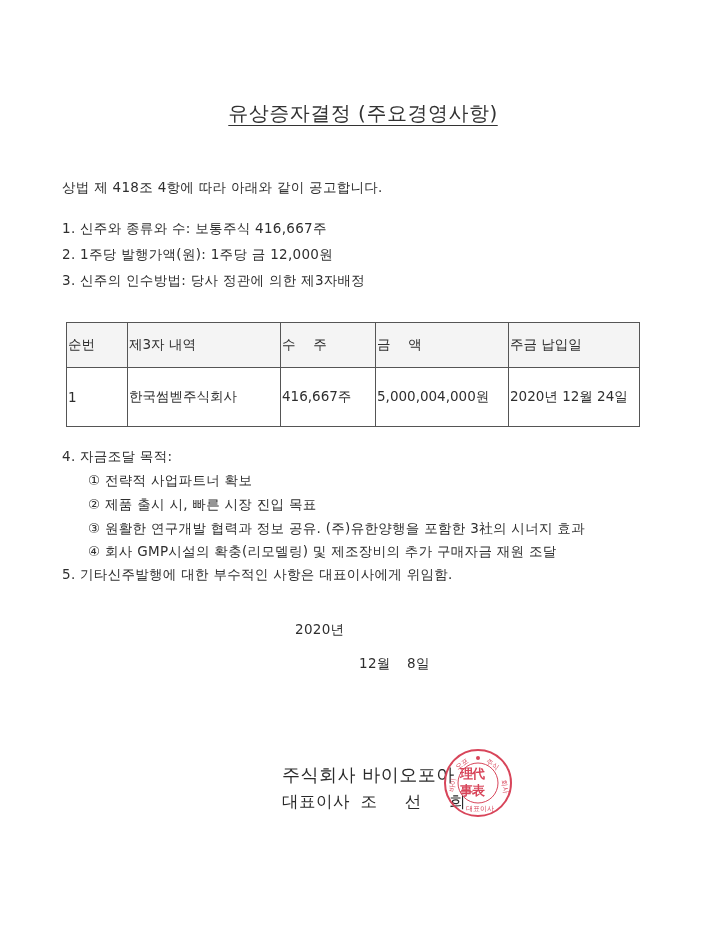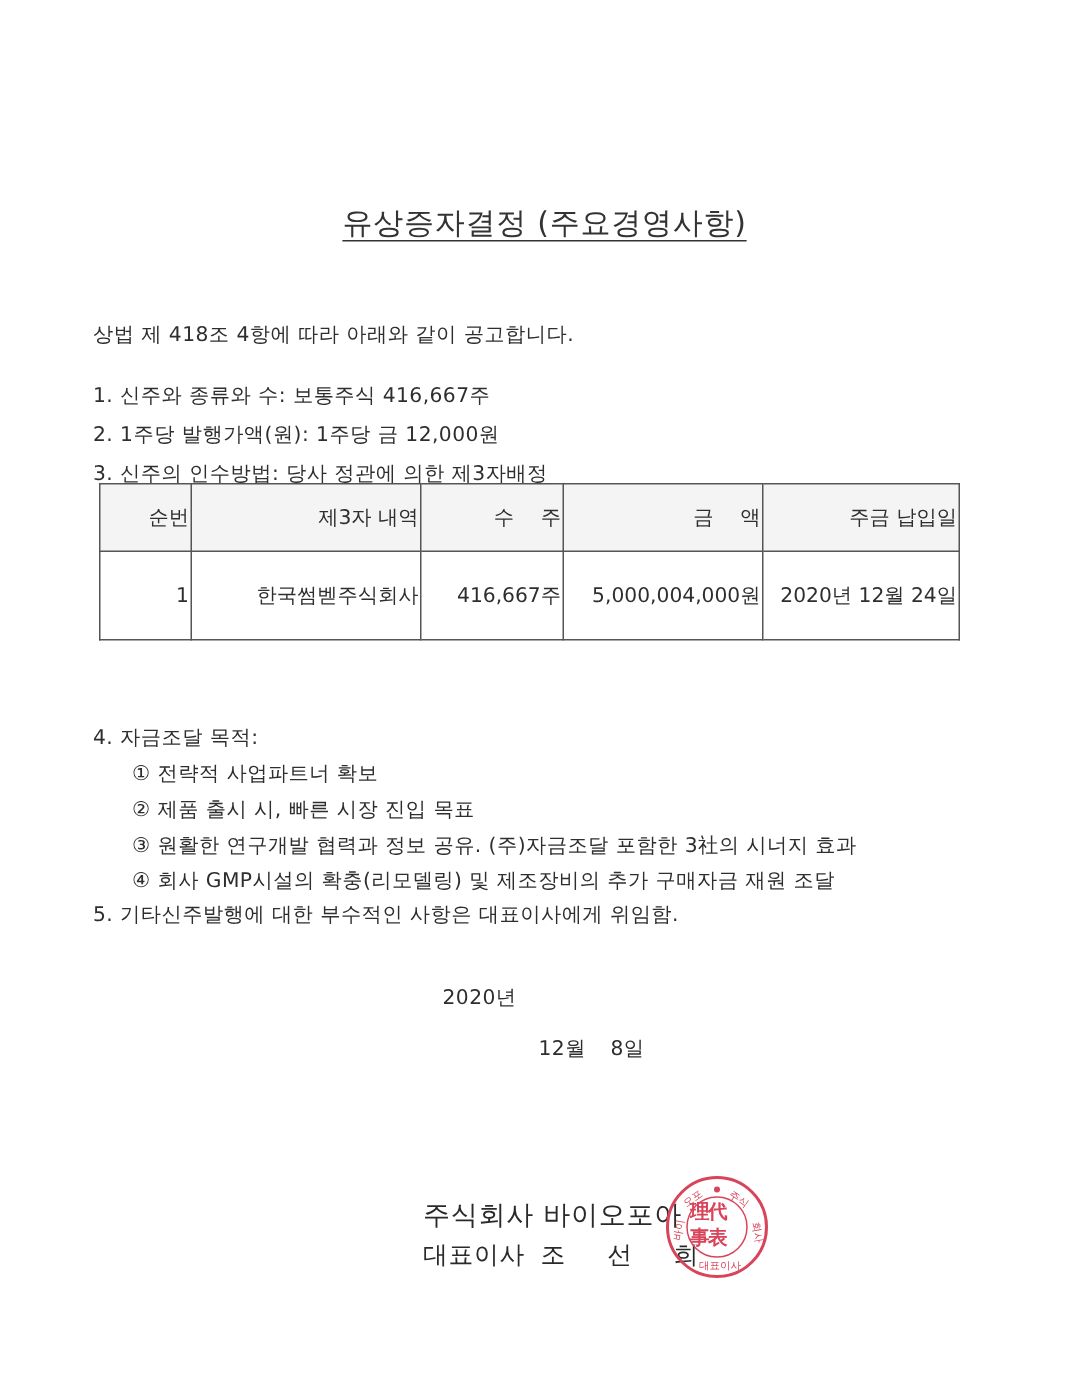--- a/index.html
+++ b/index.html
@@ -1,23 +1,23 @@
 <!DOCTYPE html>
 <html><head>
 <meta charset="utf-8">
 <style>
   html, body { margin:0; padding:0; background:#ffffff; }
   body { width:726px; height:930px; position:relative; overflow:hidden;
          font-family:"DejaVu Sans", "Liberation Sans", sans-serif; color:#2a2a2a; }
-  .abs { position:absolute; white-space:nowrap;margin-top:35px; }
+  .abs { position:absolute; white-space:nowrap; }
   .title { left:0; width:726px; top:100px; text-align:center; font-size:20px; color:#333; letter-spacing:0.5px; }
   .title span { text-decoration:underline; text-decoration-thickness:1px; text-underline-offset:5px; }
   .txt { font-size:13.5px; color:#2e2e2e; letter-spacing:0.3px; }
   table.t { position:absolute; left:66px; top:322px; width:574px; border-collapse:collapse; font-size:13.5px; color:#2e2e2e; }
-  table.t td, table.t th { border:1px solid #555; text-align:right; font-weight:normal;margin-left:20px; }
+  table.t td, table.t th { border:1px solid #555; text-align:left; font-weight:normal;margin-left:20px; }
   table.t th { height:42px; background:#f4f4f4; }
   table.t td { height:56px; }
   .stamp { left:444px; top:749px; width:64px; height:64px; border:2px solid #d8455a; border-radius:50%;
            color:#d8455a; }
   .stamp .inner { position:absolute; left:14px; top:14px; width:36px; height:36px; font-size:13px; line-height:17px;
                   text-align:left; font-weight:bold; letter-spacing:-1px; }
   .stamp .ring { position:absolute; left:0; top:0; width:64px; height:64px; }
 </style>
 </head>
 <body>
@@ -47,21 +47,21 @@
     <td>416,667주</td>
     <td>5,000,004,000원</td>
     <td>2020년 12월 24일</td>
   </tr>
 </tbody>
   </table>
 
 <div class="abs txt" style="left:62px;top:448px;">4. 자금조달 목적:</div>
 <div class="abs txt" style="left:88px;top:472px;">① 전략적 사업파트너 확보</div>
 <div class="abs txt" style="left:88px;top:496px;">② 제품 출시 시, 빠른 시장 진입 목표</div>
-<div class="abs txt" style="left:88px;top:520px;">③ 원활한 연구개발 협력과 정보 공유. (주)자금조달 포함한 3社의 시너지 효과</div>
+<div class="abs txt" style="left:88px;top:520px;">③ 원활한 연구개발 협력과 정보 공유. (주)유한양행을 포함한 3社의 시너지 효과</div>
 <div class="abs txt" style="left:88px;top:543px;text-align:right;">④ 회사 GMP시설의 확충(리모델링) 및 제조장비의 추가 구매자금 재원 조달</div>
 <div class="abs txt" style="left:62px;top:566px;text-align:right;">5. 기타신주발행에 대한 부수적인 사항은 대표이사에게 위임함.</div>
 
 <div class="abs txt" style="left:295px;top:621px;">2020년</div>
 <div class="abs txt" style="left:359px;top:655px;">12월</div>
 <div class="abs txt" style="left:407px;top:655px;">8일</div>
 
 <div class="abs" style="left:282px;top:763px;font-size:18px;color:#2a2a2a;letter-spacing:0.5px;text-align:right;">주식회사 바이오포아</div>
 <div class="abs" style="left:282px;top:791px;font-size:16.5px;color:#2a2a2a;letter-spacing:0.5px;font-family:Liberation Mono, monospace;">대표이사 조　 선　 희</div>
 

